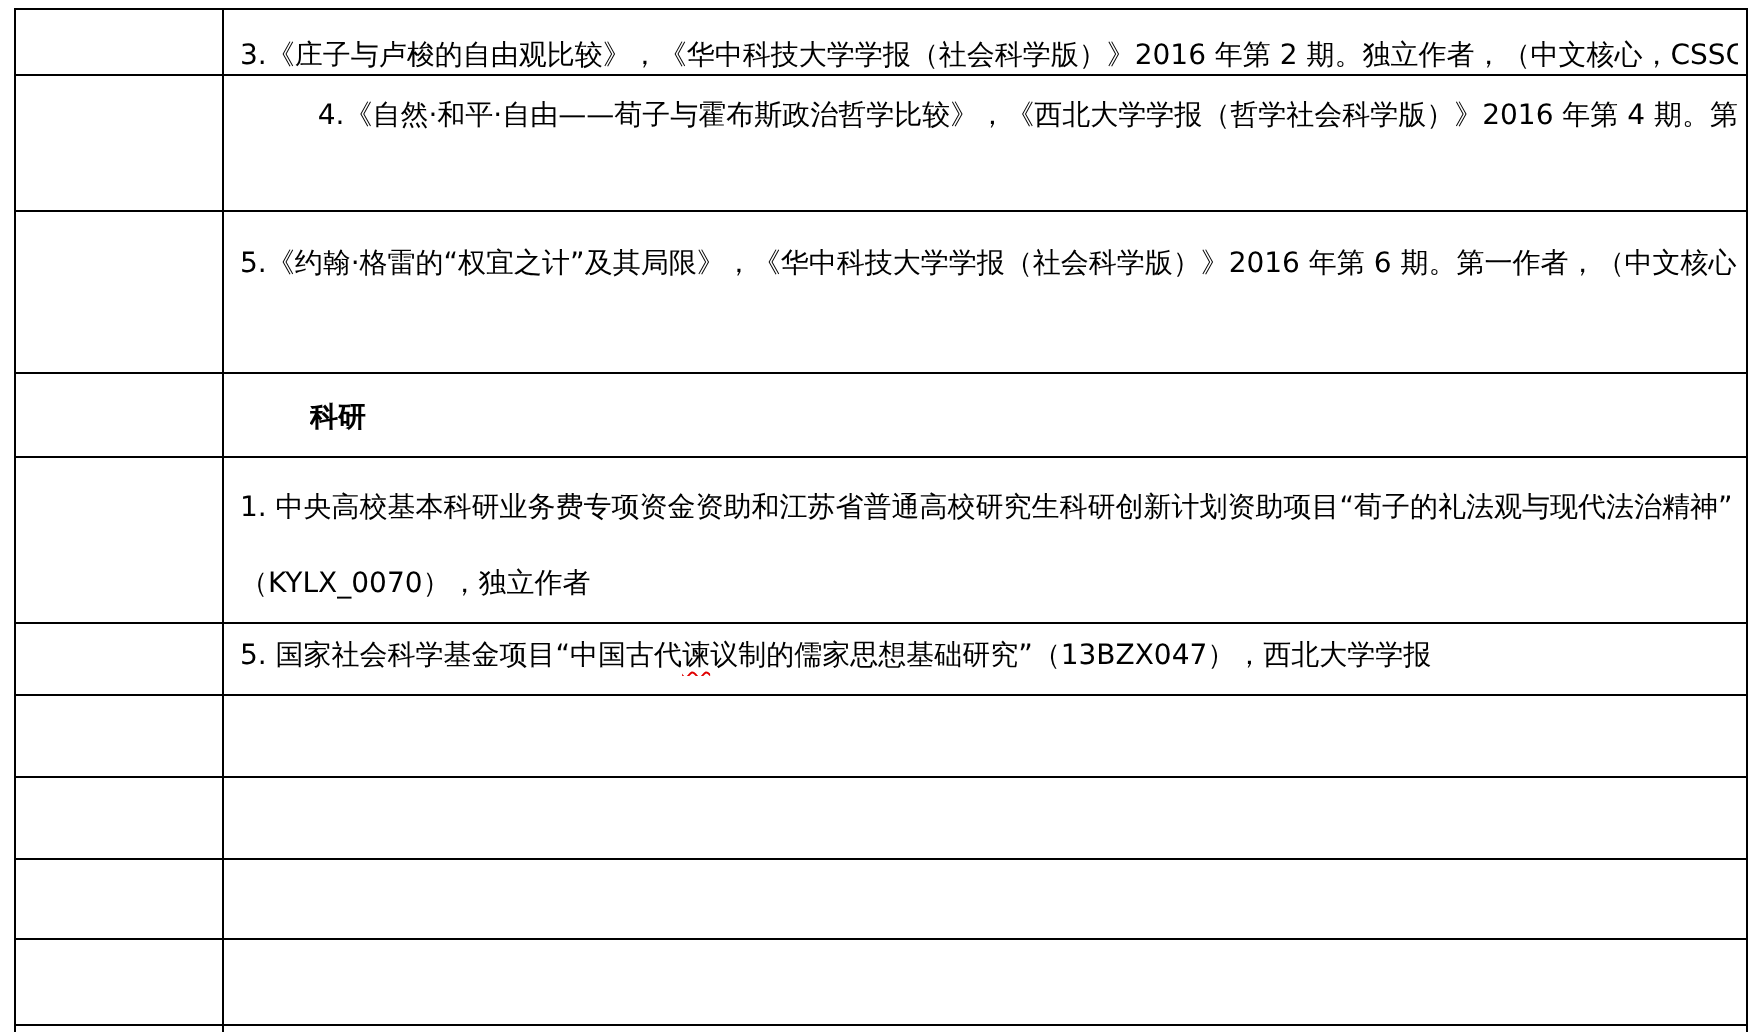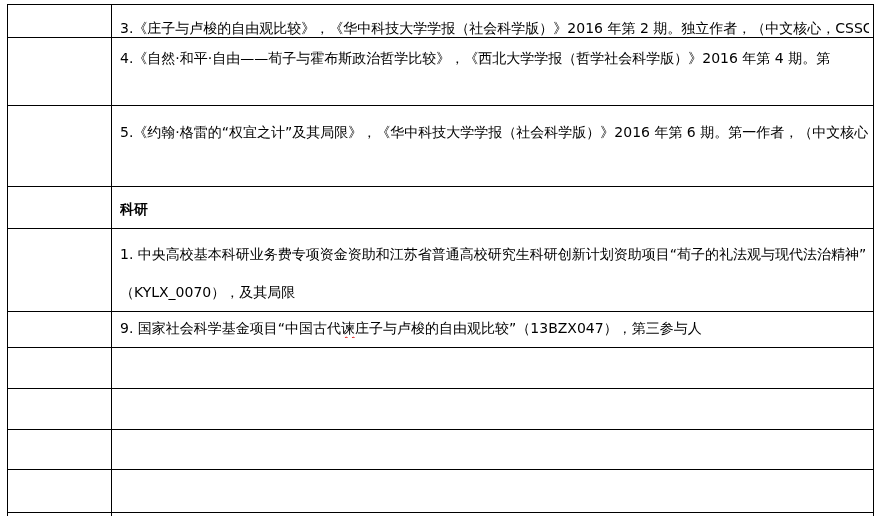--- a/index.html
+++ b/index.html
@@ -41,23 +41,23 @@
     padding-left:8px;
     padding-right:4px;
     overflow:hidden;
   }
   .tline{
     white-space:nowrap;
     overflow:hidden;
   }
   
   .r1{height:33px;}  .r1 .cell-right{padding-top:13px;} .r1 .tline{line-height:20px;}
-  .r2{height:68px;}  .r2 .cell-right{padding-top:5px;}  .r2 .tline{line-height:30px;}
+  .r2{height:68px;}  .r2 .cell-right{padding-top:5px;}  .r2 .tline{line-height:30px;text-align:right;}
   .r3{height:81px;}  .r3 .cell-right{padding-top:6px;}  .r3 .tline{line-height:40px;}
-  .r4{height:42px;}  .r4 .cell-right{padding-top:12px;} .r4 .tline{line-height:20px;font-weight:bold;}
+  .r4{height:42px;gap:35px;}  .r4 .cell-right{padding-top:12px;} .r4 .tline{line-height:20px;font-weight:bold;}
   .r5{height:83px;}  .r5 .cell-right{padding-top:6px;}  .r5 .tline{line-height:38px;}
   .r6{height:36px;}  .r6 .cell-right{padding-top:6px;}  .r6 .tline{line-height:20px;}
   .r7{height:41px;}
   .r8{height:41px;}
   .r9{height:40px;}
   .r10{height:43px;}
   .r11{height:20px;border-bottom:none;}
   .spell-error{
     text-decoration-line:underline;
     text-decoration-style:wavy;
@@ -97,28 +97,28 @@
       <div class="cell-left"></div>
       <div class="cell-right">
         <div class="tline">科研</div>
       </div>
     </div>
 
     <div class="trow r5">
       <div class="cell-left"></div>
       <div class="cell-right">
         <div class="tline">1. 中央高校基本科研业务费专项资金资助和江苏省普通高校研究生科研创新计划资助项目“荀子的礼法观与现代法治精神”</div>
-        <div class="tline">（KYLX_0070），及其局限</div>
+        <div class="tline">（KYLX_0070），独立作者</div>
       </div>
     </div>
 
     <div class="trow r6">
       <div class="cell-left"></div>
       <div class="cell-right">
-        <div class="tline"><span>9. 国家社会科学基金项目“中国古代</span><span class="spell-error">谏</span><span>庄子与卢梭的自由观比较”（13BZX047），第三参与人</span></div>
+        <div class="tline"><span>5. 国家社会科学基金项目“中国古代</span><span class="spell-error">谏</span><span>议制的儒家思想基础研究”（13BZX047），西北大学学报</span></div>
       </div>
     </div>
 
     <div class="trow r7">
       <div class="cell-left"></div>
       <div class="cell-right"></div>
     </div>
 
     <div class="trow r8">
       <div class="cell-left"></div>

